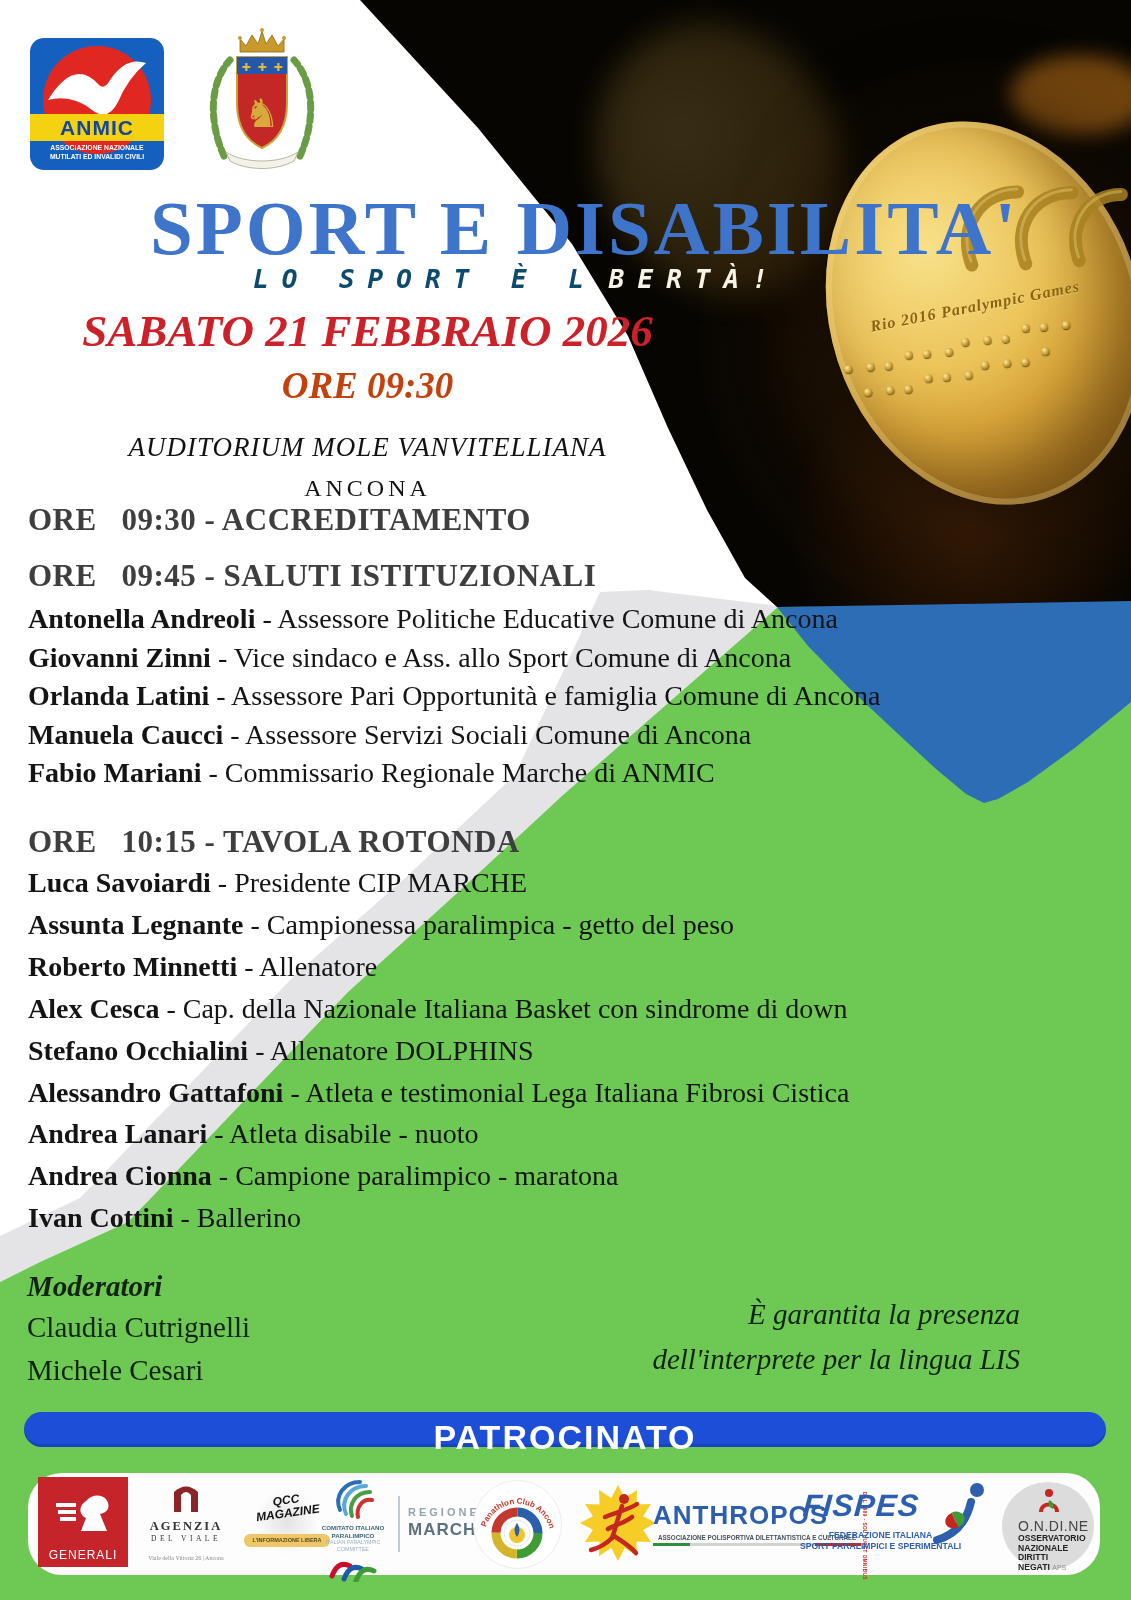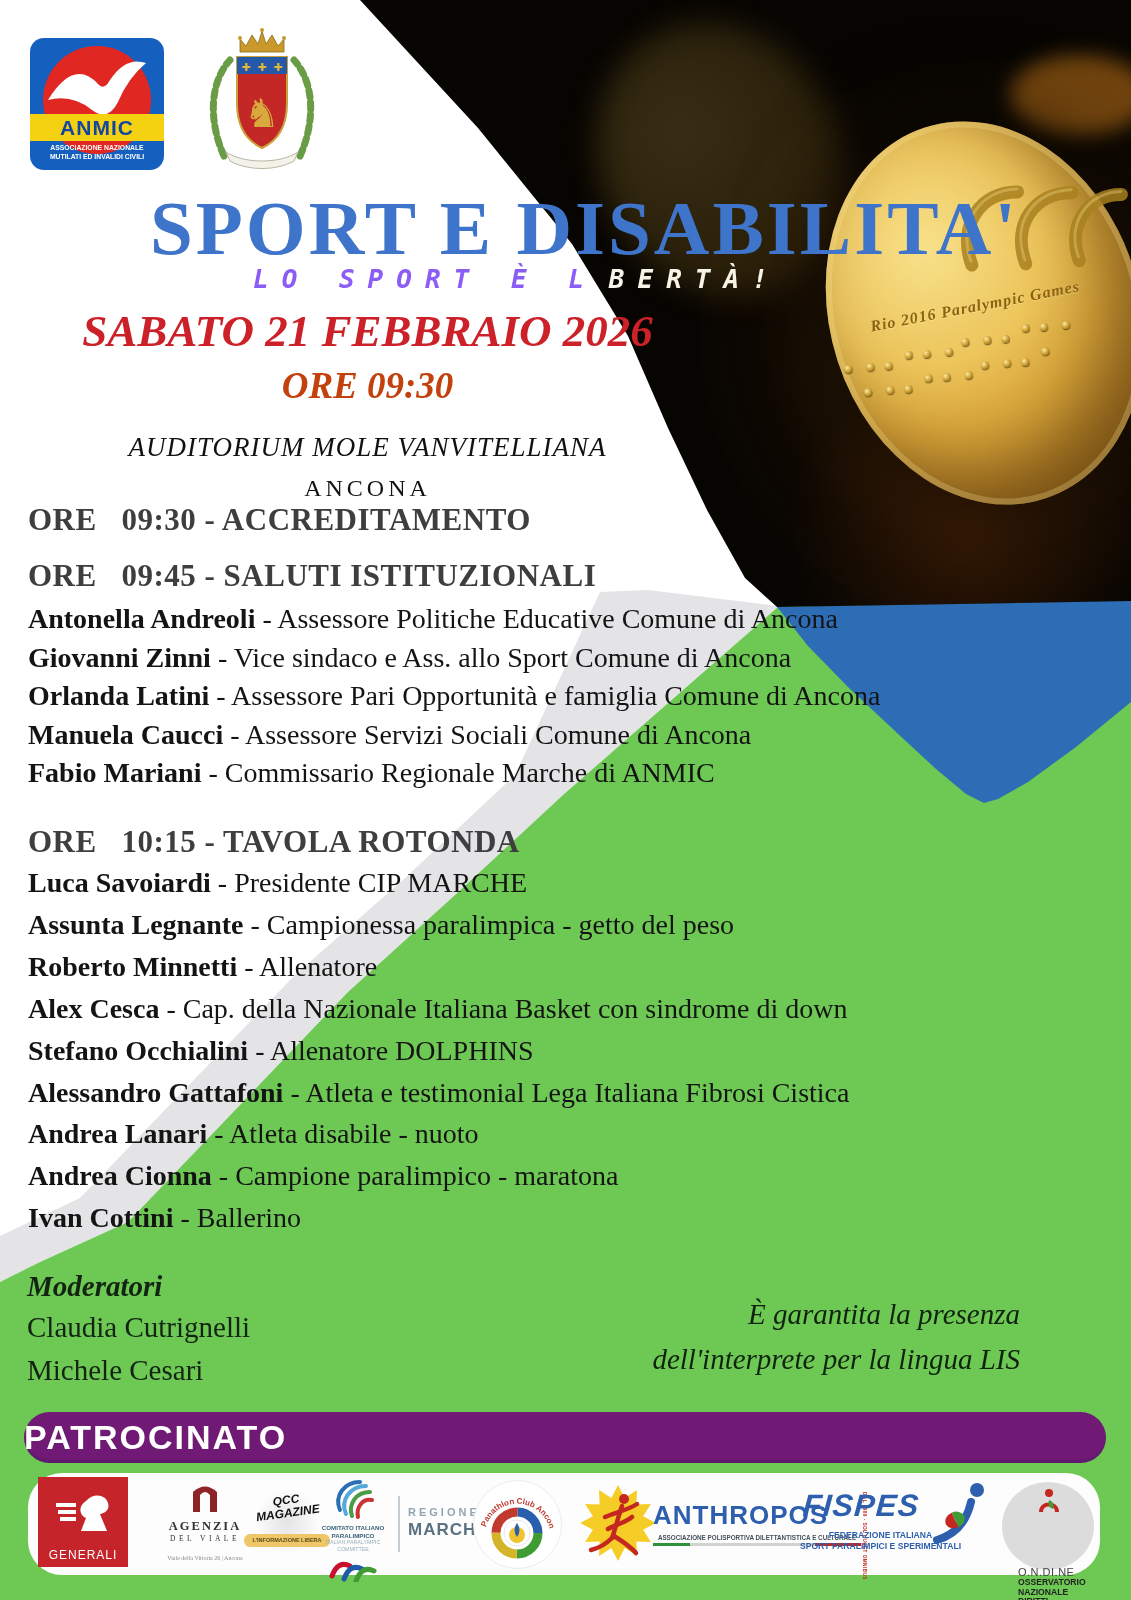--- a/index.html
+++ b/index.html
@@ -41,21 +41,21 @@
   .anmic .band{position:absolute;left:0;top:76px;width:100%;height:27px;background:#f5d211;
     color:#1446a0;font-family:"Liberation Sans",sans-serif;font-weight:bold;font-size:21px;text-align:center;line-height:27px;letter-spacing:1px;}
   .anmic .small{position:absolute;left:0;top:106px;width:100%;text-align:center;color:#fff;
     font-family:"Liberation Sans",sans-serif;font-weight:bold;font-size:6.8px;line-height:8.5px;}
   .coat{position:absolute;left:202px;top:24px;}
 
   
   .title{position:absolute;left:150px;top:184px;font-size:77px;font-weight:bold;color:#3f74cb;letter-spacing:3px;white-space:nowrap;}
   .subtitle{position:absolute;left:253px;top:264px;font-family:"DejaVu Sans Mono",monospace;font-style:italic;font-weight:bold;
     font-size:26px;letter-spacing:13px;white-space:nowrap;}
-  .subtitle .dark{color:#8b5cf6;}
+  .subtitle .dark{color:#0c4a6e;}
   .subtitle .light{color:#f7f3e6;margin-left:12px;}
   .center-col{position:absolute;left:40px;top:305px;width:655px;text-align:center;}
   .date-line{font-size:45px;font-weight:bold;font-style:italic;color:#cc2129;line-height:52px;}
   .time-line{font-size:37px;font-weight:bold;font-style:italic;color:#c2410c;line-height:48px;margin-top:5px;}
   .venue{font-size:27px;font-style:italic;color:#111;margin-top:22px;letter-spacing:1px;}
   .city{font-size:24px;color:#111;margin-top:12px;letter-spacing:4px;}
 
   
   .sec-head{position:absolute;left:28px;font-size:31px;font-weight:bold;color:#3e3e40;letter-spacing:.5px;white-space:pre-wrap;}
   .speakers{position:absolute;left:28px;width:1000px;font-size:28px;color:#141414;}
@@ -64,29 +64,29 @@
   .lh38 .row{line-height:38.5px;}
   .lh42 .row{line-height:41.9px;}
 
   
   .mods{position:absolute;left:27px;top:1266px;font-size:29px;color:#132413;}
   .mods .hd{font-weight:bold;font-style:italic;line-height:40px;}
   .mods .row{line-height:43px;}
   .lis-note{position:absolute;left:610px;top:1292px;width:410px;text-align:right;font-style:italic;font-size:29px;color:#10230f;line-height:45px;}
 
   
-  .pill{position:absolute;left:24px;top:1412px;width:1082px;height:51px;border-radius:26px;background:#701a75;
-    box-shadow:inset 0 -3px 0 rgba(10,30,90,.18);}
+  .pill{position:absolute;left:24px;top:1412px;width:1082px;height:35px;border-radius:26px;background:#1d4ed8;
+    box-shadow:inset 0 -3px 0 rgba(10,30,90,.18);text-align:center;}
   .pill span{font-family:"Liberation Sans",sans-serif;font-weight:bold;font-size:34px;letter-spacing:2px;color:#fff;line-height:51px;}
   .bar{position:absolute;left:28px;top:1473px;width:1072px;height:102px;border-radius:34px;background:#fdfdfd;}
   .sans{font-family:"Liberation Sans",sans-serif;}
 
   .generali{position:absolute;left:38px;top:1477px;width:90px;height:90px;background:#c5242b;text-align:center;}
   .generali .gtxt{position:absolute;left:0;bottom:5px;width:100%;color:#fff;font-size:12px;letter-spacing:1px;}
-  .agenzia{position:absolute;left:157px;top:1481px;width:96px;text-align:center;color:#333;}
+  .agenzia{position:absolute;left:138px;top:1481px;width:96px;text-align:center;color:#333;}
   .agenzia .l1{font-size:12.5px;letter-spacing:2px;font-weight:600;margin-top:2px;}
   .agenzia .l2{font-size:7.5px;letter-spacing:3.5px;}
   .agenzia .addr{font-size:6px;color:#8a8a8a;margin-top:12px;}
   .qcc{position:absolute;left:243px;top:1486px;width:88px;text-align:center;}
   .qcc .ghost{position:absolute;left:14px;top:0px;width:60px;height:72px;border-radius:50%;
     background:radial-gradient(circle,rgba(0,0,0,.10),transparent 70%);}
   .qcc .t{position:relative;transform:rotate(-8deg);font-weight:bold;font-style:italic;font-size:12px;color:#111;line-height:13px;margin-top:8px;}
   .qcc .pillow{position:relative;margin:14px auto 0;width:86px;height:13px;border-radius:6px;background:#eec768;
     font-size:5.5px;font-weight:bold;color:#5a4a1a;line-height:13px;}
   .cip{position:absolute;left:310px;top:1476px;width:86px;text-align:center;}
@@ -98,21 +98,21 @@
   .regione .r2{font-size:17px;letter-spacing:1px;color:#5c7280;font-weight:bold;margin-top:2px;}
   .panathlon{position:absolute;left:473px;top:1480px;width:87px;height:87px;border-radius:50%;background:#fff;border:1px solid #ececec;}
   .anthropos-txt{position:absolute;left:653px;top:1500px;font-size:26px;font-weight:bold;color:#2d5fae;letter-spacing:1px;}
   .anthropos-sub{position:absolute;left:653px;top:1534px;width:208px;font-size:6.3px;font-weight:bold;color:#44505a;text-align:center;}
   .anthropos-sub .bar3{height:3px;margin-top:2px;background:linear-gradient(90deg,#2f8f3a 0 18%,#cfd4cf 18% 78%,#c4271f 78% 100%);}
   .anthropos-motto{position:absolute;left:862px;top:1492px;writing-mode:vertical-rl;font-size:4.6px;color:#c4271f;font-weight:bold;letter-spacing:.5px;}
   .fispes-t{position:absolute;left:803px;top:1488px;font-size:31px;font-weight:bold;font-style:italic;color:#2d5fae;letter-spacing:1px;transform:skewX(-4deg);}
   .fispes-s{position:absolute;left:788px;top:1530px;width:185px;text-align:center;font-size:8.6px;font-weight:bold;color:#2d5fae;line-height:11px;}
   .ondine{position:absolute;left:1002px;top:1482px;width:92px;height:88px;border-radius:50%;background:#dcdcdc;}
   .ondine .txt{position:absolute;left:16px;top:36px;text-align:left;color:#222;}
-  .ondine .o1{font-size:11px;color:#444;letter-spacing:.5px;margin-top:48px;}
+  .ondine .o1{font-size:14px;color:#444;letter-spacing:.5px;}
   .ondine .ob{font-size:8.6px;font-weight:bold;line-height:9.6px;}
   .ondine .aps{font-weight:normal;font-size:7px;color:#909090;}
 </style>
 </head>
 <body>
 
 <div class="poster">
 
   <div class="shadow-band"></div>
   <div class="green-shape"></div>

